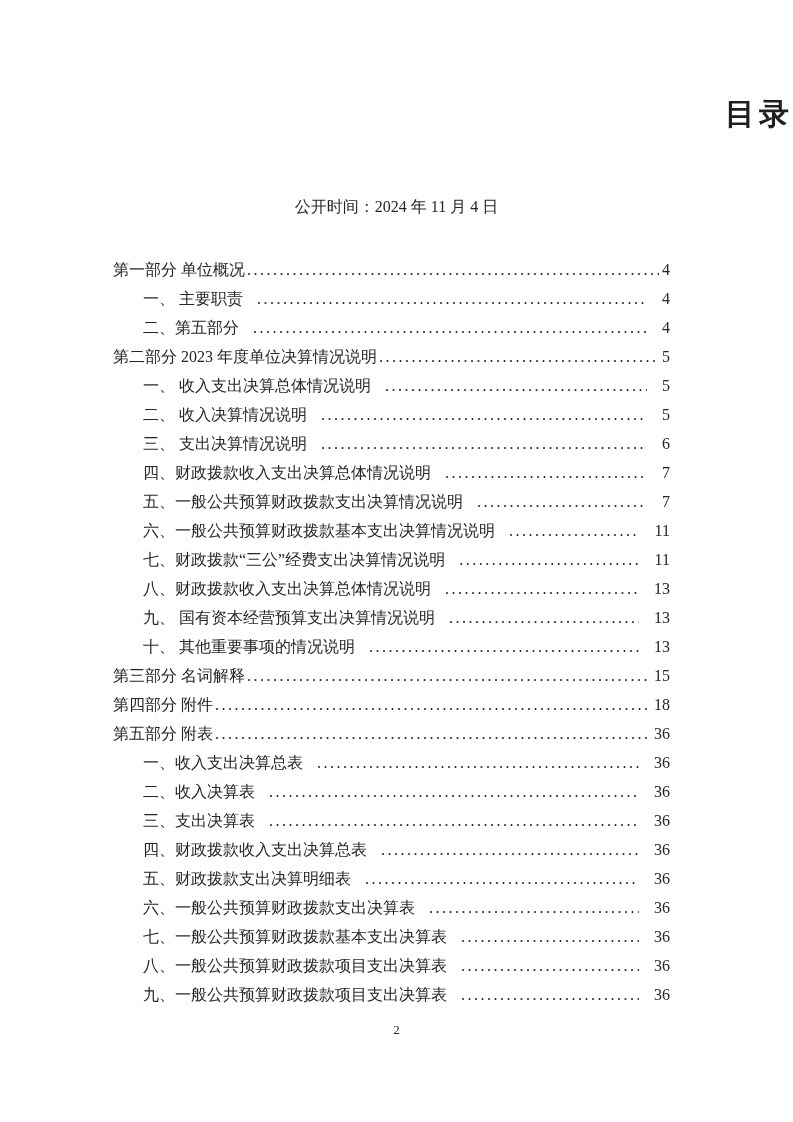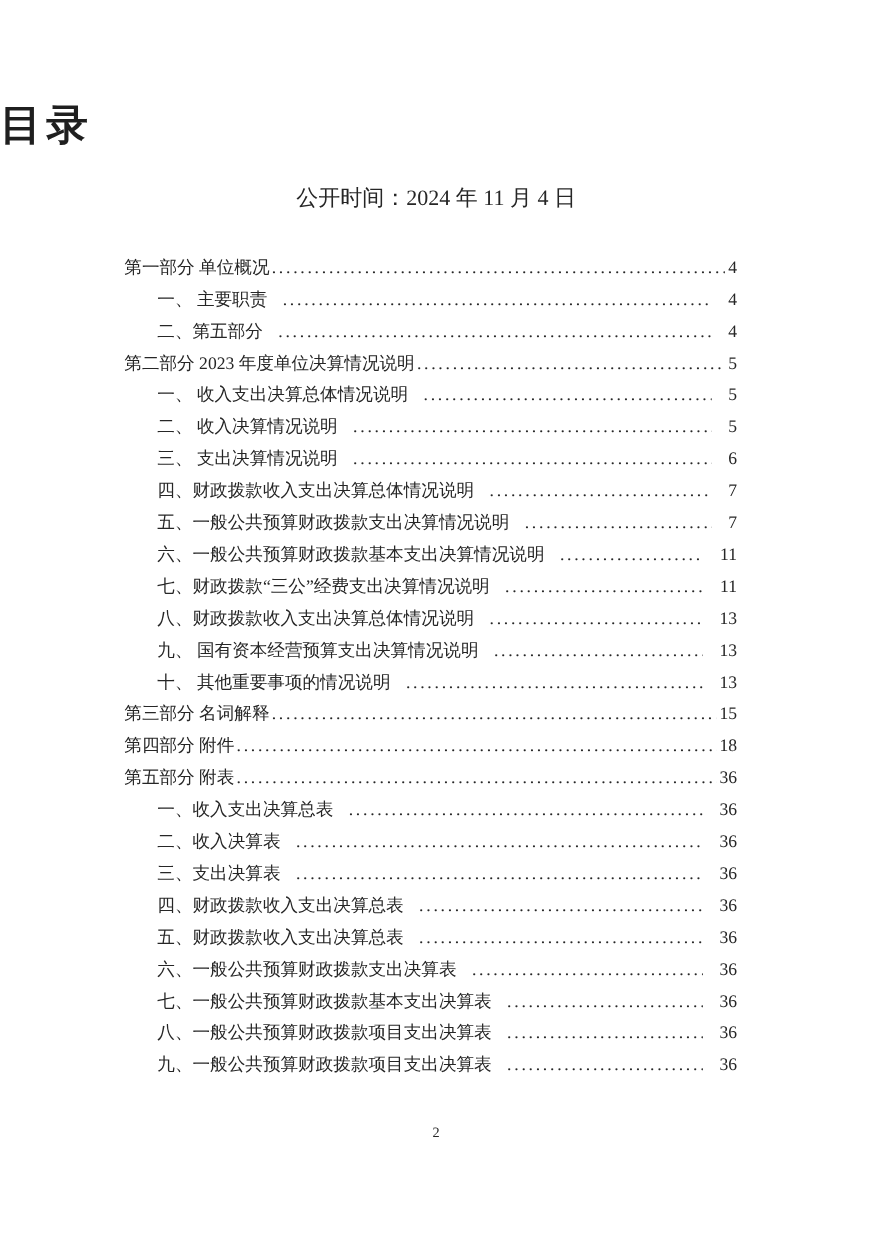--- a/index.html
+++ b/index.html
@@ -17,31 +17,31 @@
   .doc-page {
     position: relative;
     width: 793px;
     height: 1122px;
     background: #ffffff;
     box-sizing: border-box;
   }
   .doc-title {
     margin: 0;
     padding-top: 92px;
-    text-align: left;
-    font-size: 38px;
+    text-align: right;
+    font-size: 30px;
     line-height: 44px;
     font-weight: 700;
     letter-spacing: 4px;
     color: #1f1f1f;
   }
   .publish-time {
-    margin: 32px 0 0 0;
+    margin: 58px 0 0 0;
     text-align: center;
-    font-size: 20px;
+    font-size: 16px;
     line-height: 25px;
     color: #262626;
   }
   .toc {
     margin: 36px 0 0 113px;
     width: 557px;
   }
   .toc-row {
     display: flex;
     align-items: baseline;
@@ -192,21 +192,21 @@
     <span class="toc-label">三、支出决算表</span>
     <span class="toc-leader"></span>
     <span class="toc-page">36</span>
   </div>
       <div class="toc-row level-2">
     <span class="toc-label">四、财政拨款收入支出决算总表</span>
     <span class="toc-leader"></span>
     <span class="toc-page">36</span>
   </div>
       <div class="toc-row level-2">
-    <span class="toc-label">五、财政拨款收入支出决算总表</span>
+    <span class="toc-label">五、财政拨款支出决算明细表</span>
     <span class="toc-leader"></span>
     <span class="toc-page">36</span>
   </div>
       <div class="toc-row level-2">
     <span class="toc-label">六、一般公共预算财政拨款支出决算表</span>
     <span class="toc-leader"></span>
     <span class="toc-page">36</span>
   </div>
       <div class="toc-row level-2">
     <span class="toc-label">七、一般公共预算财政拨款基本支出决算表</span>

